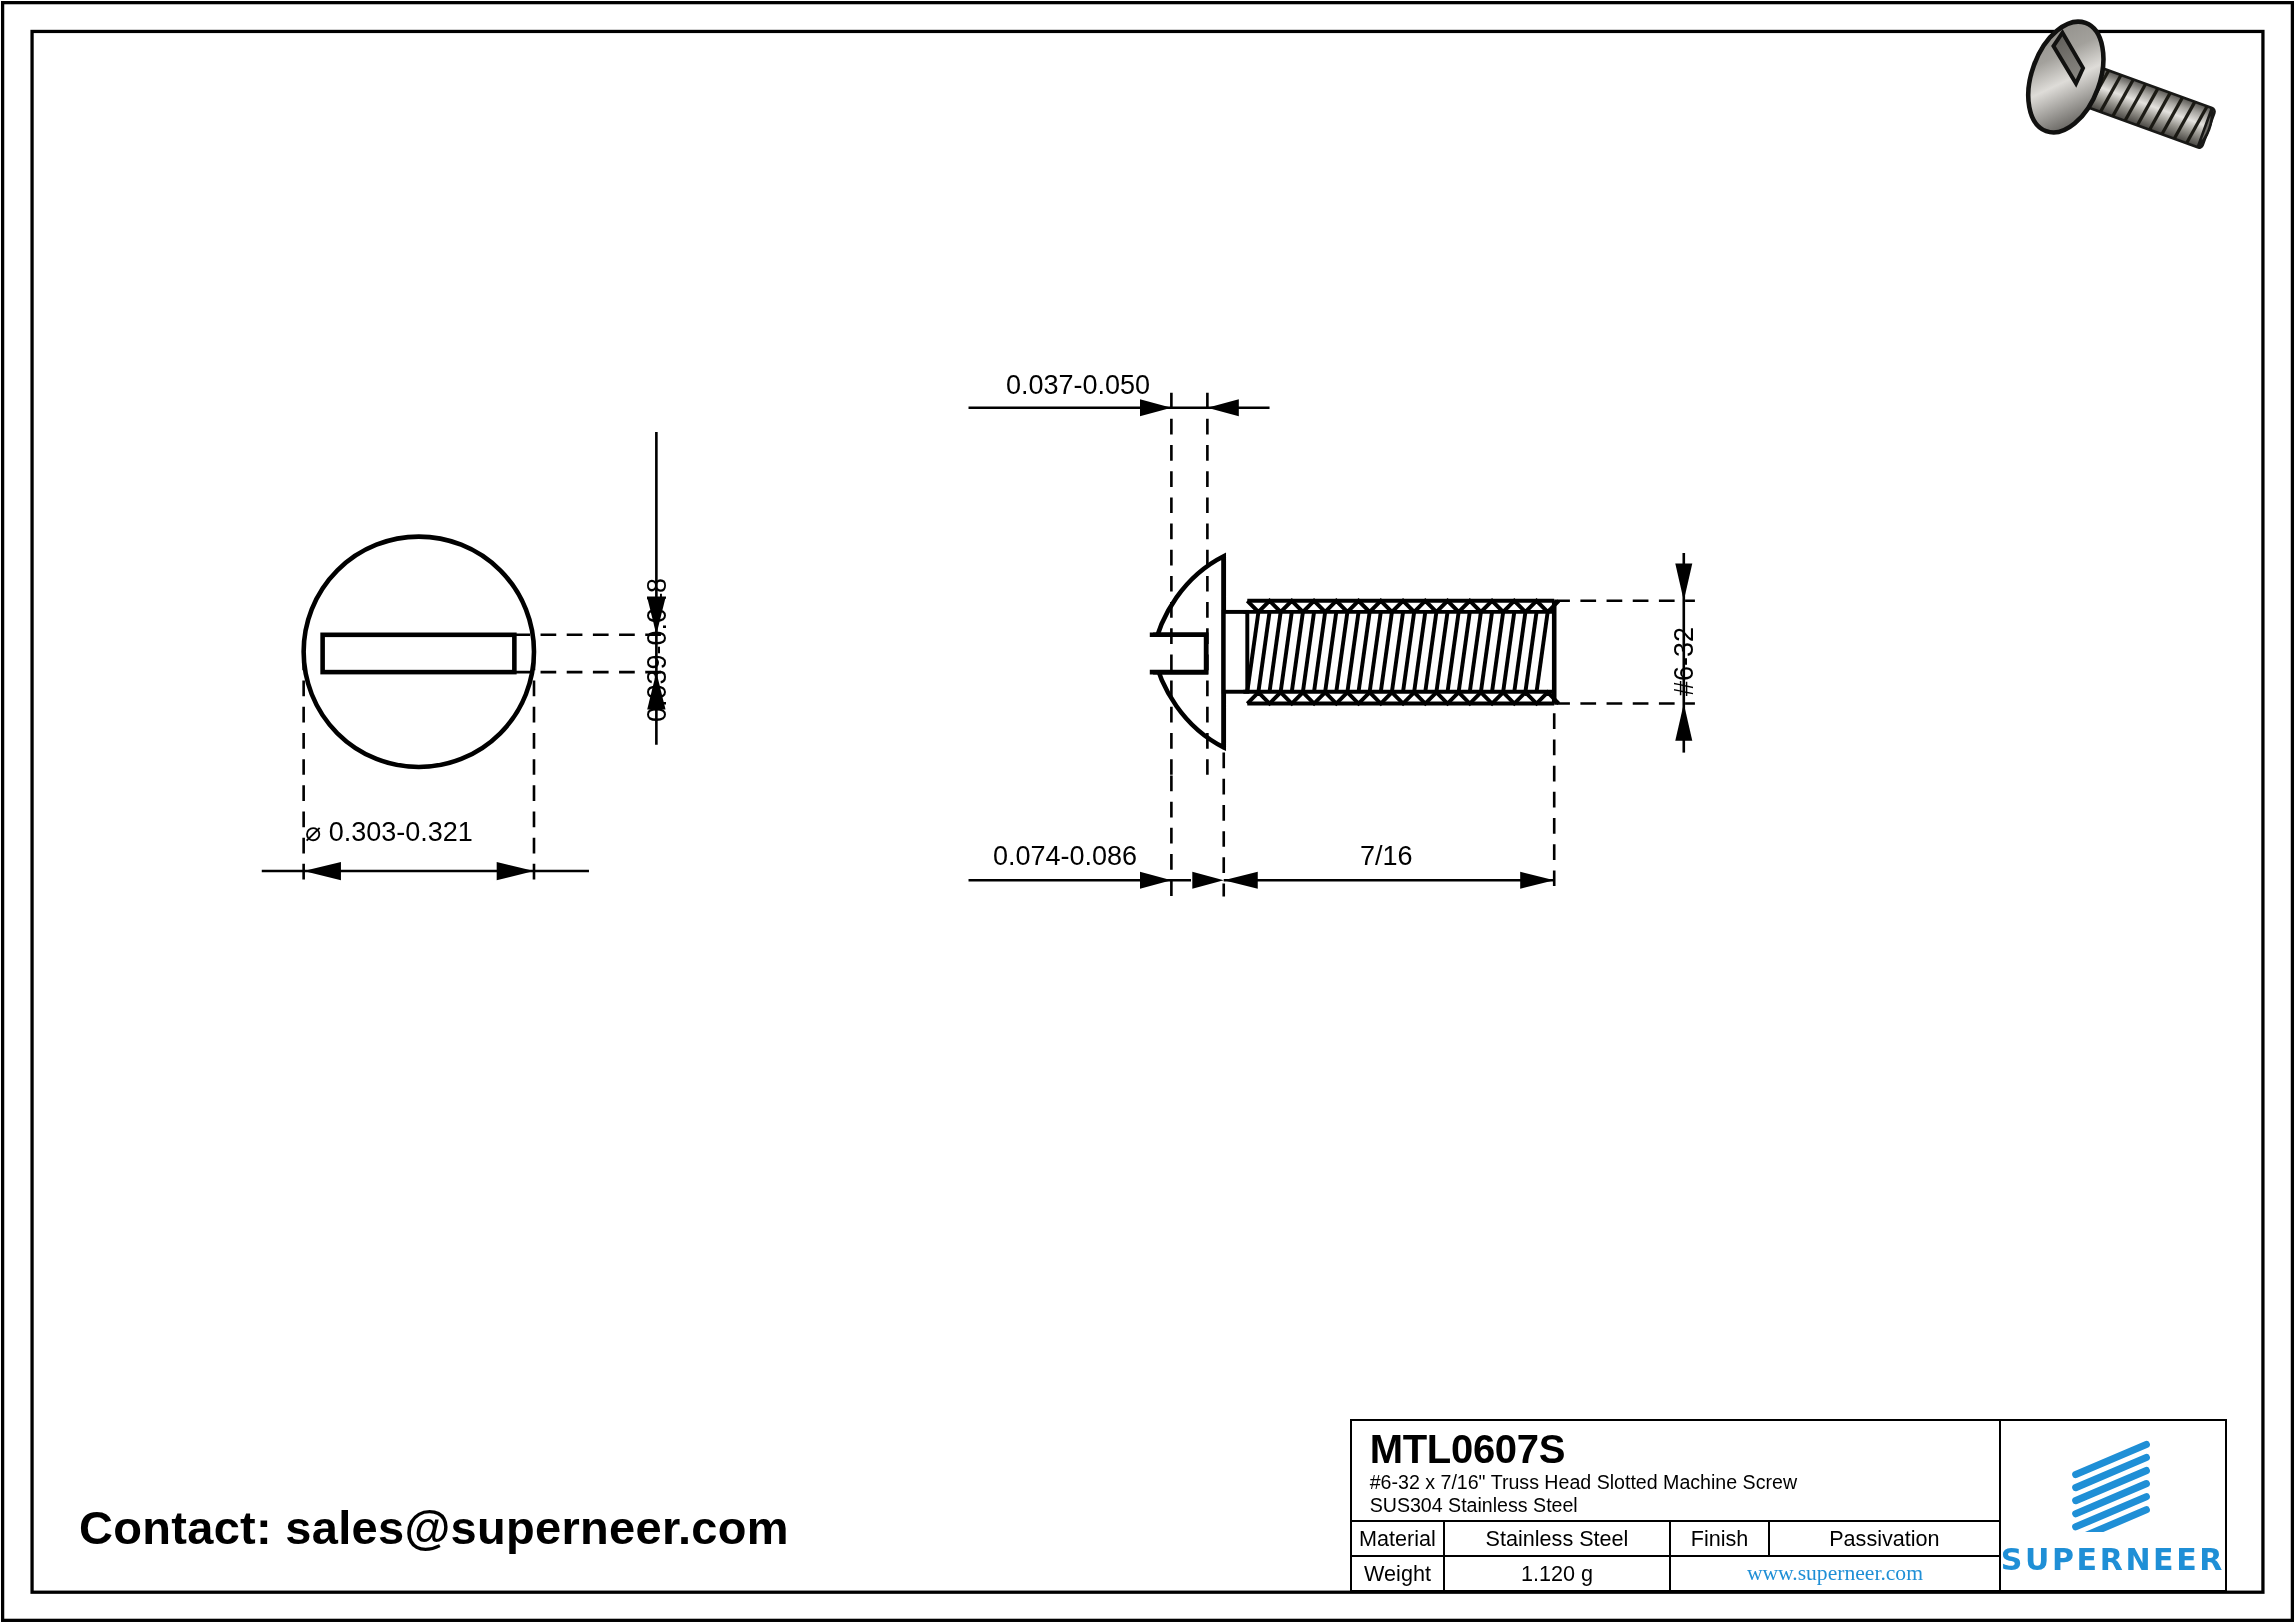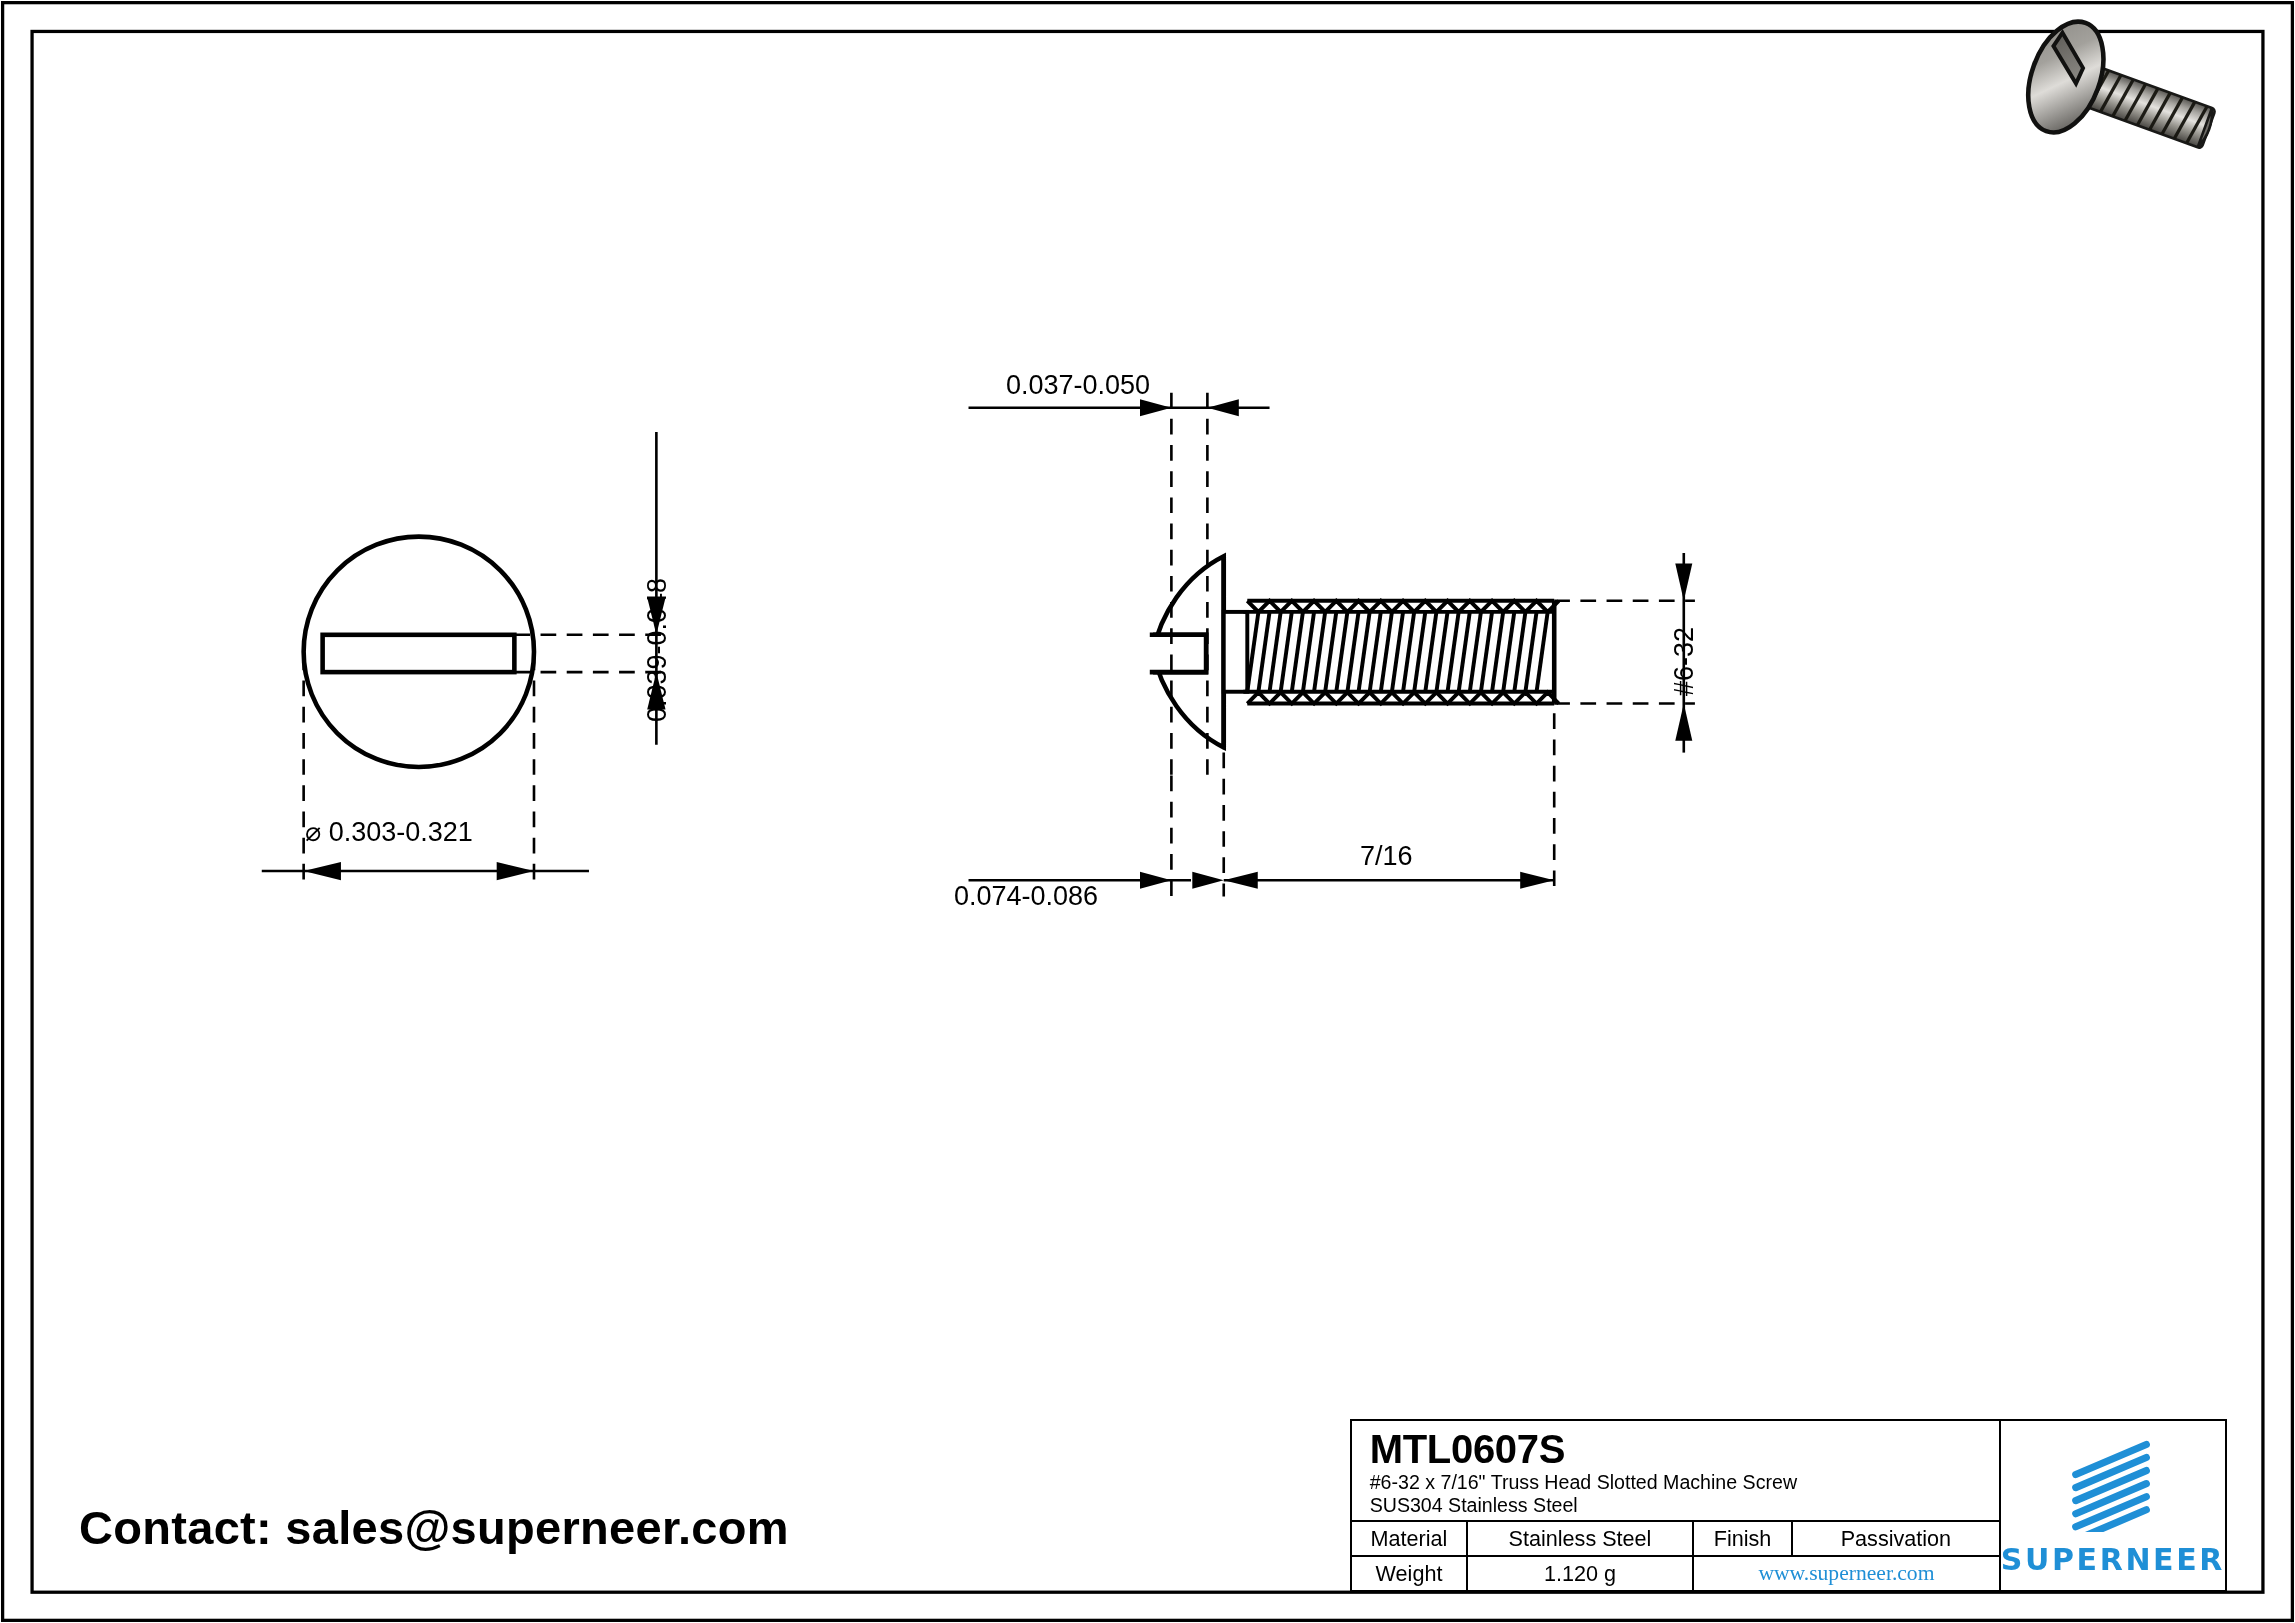--- a/index.html
+++ b/index.html
@@ -38,21 +38,21 @@
   .tb-row{
     flex:1;display:flex;box-sizing:border-box;
   }
   .tb-row.first{border-bottom:2px solid #000;}
   .tb-cell{
     display:flex;align-items:center;justify-content:center;
     box-sizing:border-box;font-size:21.6px;line-height:21.6px;
     border-right:2px solid #000;
   }
   .tb-cell.last{border-right:none;}
-  .w-label{width:116px;}
+  .w-label{width:93px;}
   .w-value{width:226px;}
   .w-finish{width:99px;}
   .w-finval{flex:1;}
   .w-url{flex:1;font-family:Liberation Serif, serif;}
   #url-cell{color:#1f8fd6;}
   #tb-logo{
     flex:1;display:flex;flex-direction:column;
     align-items:center;justify-content:center;border-radius:11px;
   }
   #logo-mark{margin-bottom:9.2px;}
@@ -238,21 +238,21 @@
       </g>
     </g>
   </svg>
 
   <div class="dim" style="left:305px;top:819px;">⌀ 0.303-0.321</div>
 
   <div class="dim vert" style="left:644px;top:722px;transform:rotate(-90deg);">0.039-0.048</div>
 
   <div class="dim" style="left:1006px;top:372px;">0.037-0.050</div>
 
-  <div class="dim" style="left:954px;top:843px;margin-top:40px;">0.074-0.086</div>
+  <div class="dim" style="left:993px;top:843px;">0.074-0.086</div>
 
   <div class="dim" style="left:1360px;top:843px;">7/16</div>
 
   <div class="dim vert" style="left:1671px;top:696px;transform:rotate(-90deg);">#6-32</div>
 
   <div id="contact-line">Contact: sales@superneer.com</div>
 
   <div id="title-block">
 
     <div id="tb-left">

